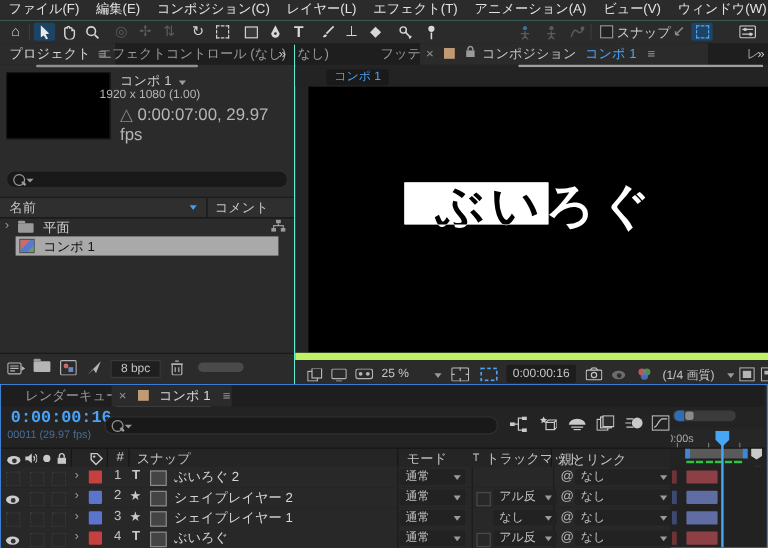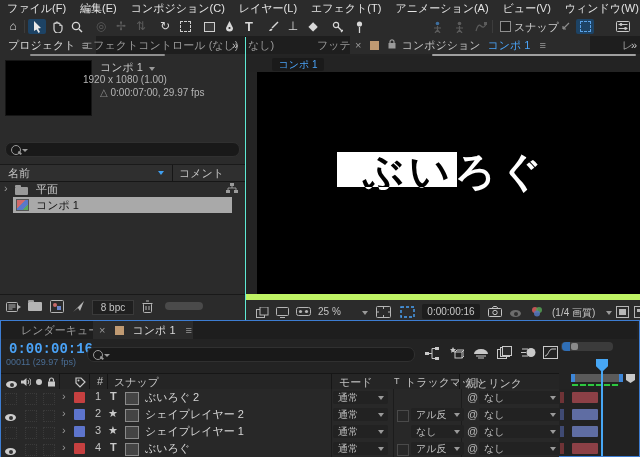--- a/index.html
+++ b/index.html
@@ -159,21 +159,21 @@
     <div class="tabbar abs" style="left:0;top:0;width:245px">
       <span class="tab active" style="left:0;padding:0 8px"><span>プロジェクト</span>&nbsp;&nbsp;<span style="color:#9a9a9a">≡</span></span>
       <span class="tab" style="left:82px">エフェクトコントロール (なし)</span>
       <span class="tab" style="left:232px;color:#c9c9c9">»</span>
     </div>
     <div class="hline" style="left:30px;top:18px;width:135px"></div>
 
     <div class="abs" style="left:5px;top:24px;width:85px;height:54px;background:#000;border:1px solid #151515"></div>
     <div class="abs" style="left:100px;top:24px;color:#c9c9c9"><span>コンポ 1</span> <span class="tri" style="position:static;display:inline-block;margin-left:3px"></span></div>
     <div class="abs" style="left:83px;top:38px;font-size:10px;color:#b5b5b5">1920 x 1080 (1.00)</div>
-    <div class="abs" style="left:100px;top:51px;font-size:10px;color:#b5b5b5"><span style="color:#8a8a8a">△</span> <span>0:00:07:00, 29.97 fps</span></div>
+    <div class="abs" style="left:100px;top:51px;font-size:14px;color:#b5b5b5"><span style="color:#8a8a8a">△</span> <span>0:00:07:00, 29.97 fps</span></div>
 
     <div class="abs well" style="left:5px;top:106px;width:233px;height:13px">
       <span class="mag" style="margin:2px 0 0 5px"></span>
       <span class="tri" style="left:16px;top:6px;border-top-width:3px"></span>
     </div>
 
     <div class="abs" style="left:0;top:128px;width:245px;height:16px;background:#2f2f2f;border-top:1px solid #1a1a1a;border-bottom:1px solid #161616">
       <span class="abs" style="left:8px;top:1px;color:#c4c4c4">名前</span>
       <span class="tri blue" style="left:158px;top:6px"></span>
       <span class="hsep" style="left:172px"></span>
@@ -392,20 +392,26 @@
         <svg width="15" height="13" viewBox="0 0 15 13">
             <rect x="0.5" y="0.5" width="14" height="12" fill="none" stroke="#c9c9c9"></rect>
             <path d="M2 10 C5 10 6 3 9 3 L13 3" fill="none" stroke="#c9c9c9"></path>
           </svg>
       </span>
     </div>
 
     <div class="abs" style="left:560px;top:21px;width:52px;height:9px;background:#3b3b3b;border-radius:4px">
       <span class="abs" style="left:1px;top:0;width:8px;height:9px;background:#2f6eb5;border-radius:4px 0 0 4px"></span>
       <span class="abs" style="left:10px;top:1px;width:7px;height:7px;background:#8a8a8a;border-radius:2px"></span>
+    </div>
+    <div class="abs" style="left:558px;top:36px;width:79px;height:16px;background:#262626;border-bottom:1px solid #161616;overflow:hidden">
+      <span class="abs" style="left:-3px;top:3px;font-size:9px;color:#a8a8a8">0:00s</span>
+      <span class="abs" style="left:5px;bottom:0;width:1px;height:4px;background:#777"></span>
+      <span class="abs" style="left:31px;bottom:0;width:1px;height:4px;background:#777"></span>
+      <span class="abs" style="left:57px;bottom:0;width:1px;height:4px;background:#777"></span>
     </div>
 
     <div class="abs" style="left:570px;top:53px;width:52px;height:8px;background:#5a5a5a">
       <span class="abs" style="left:0;top:0;width:4px;height:8px;background:#3d86d8"></span>
       <span class="abs" style="right:0;top:0;width:4px;height:8px;background:#3d86d8"></span>
     </div>
     <span class="abs" style="left:624px;top:52px">
       <svg width="11" height="11" viewBox="0 0 11 11">
           <path d="M1 1 h9 v6 l-4.5 3 L1 7z" fill="#c9c9c9"></path>
         </svg>

